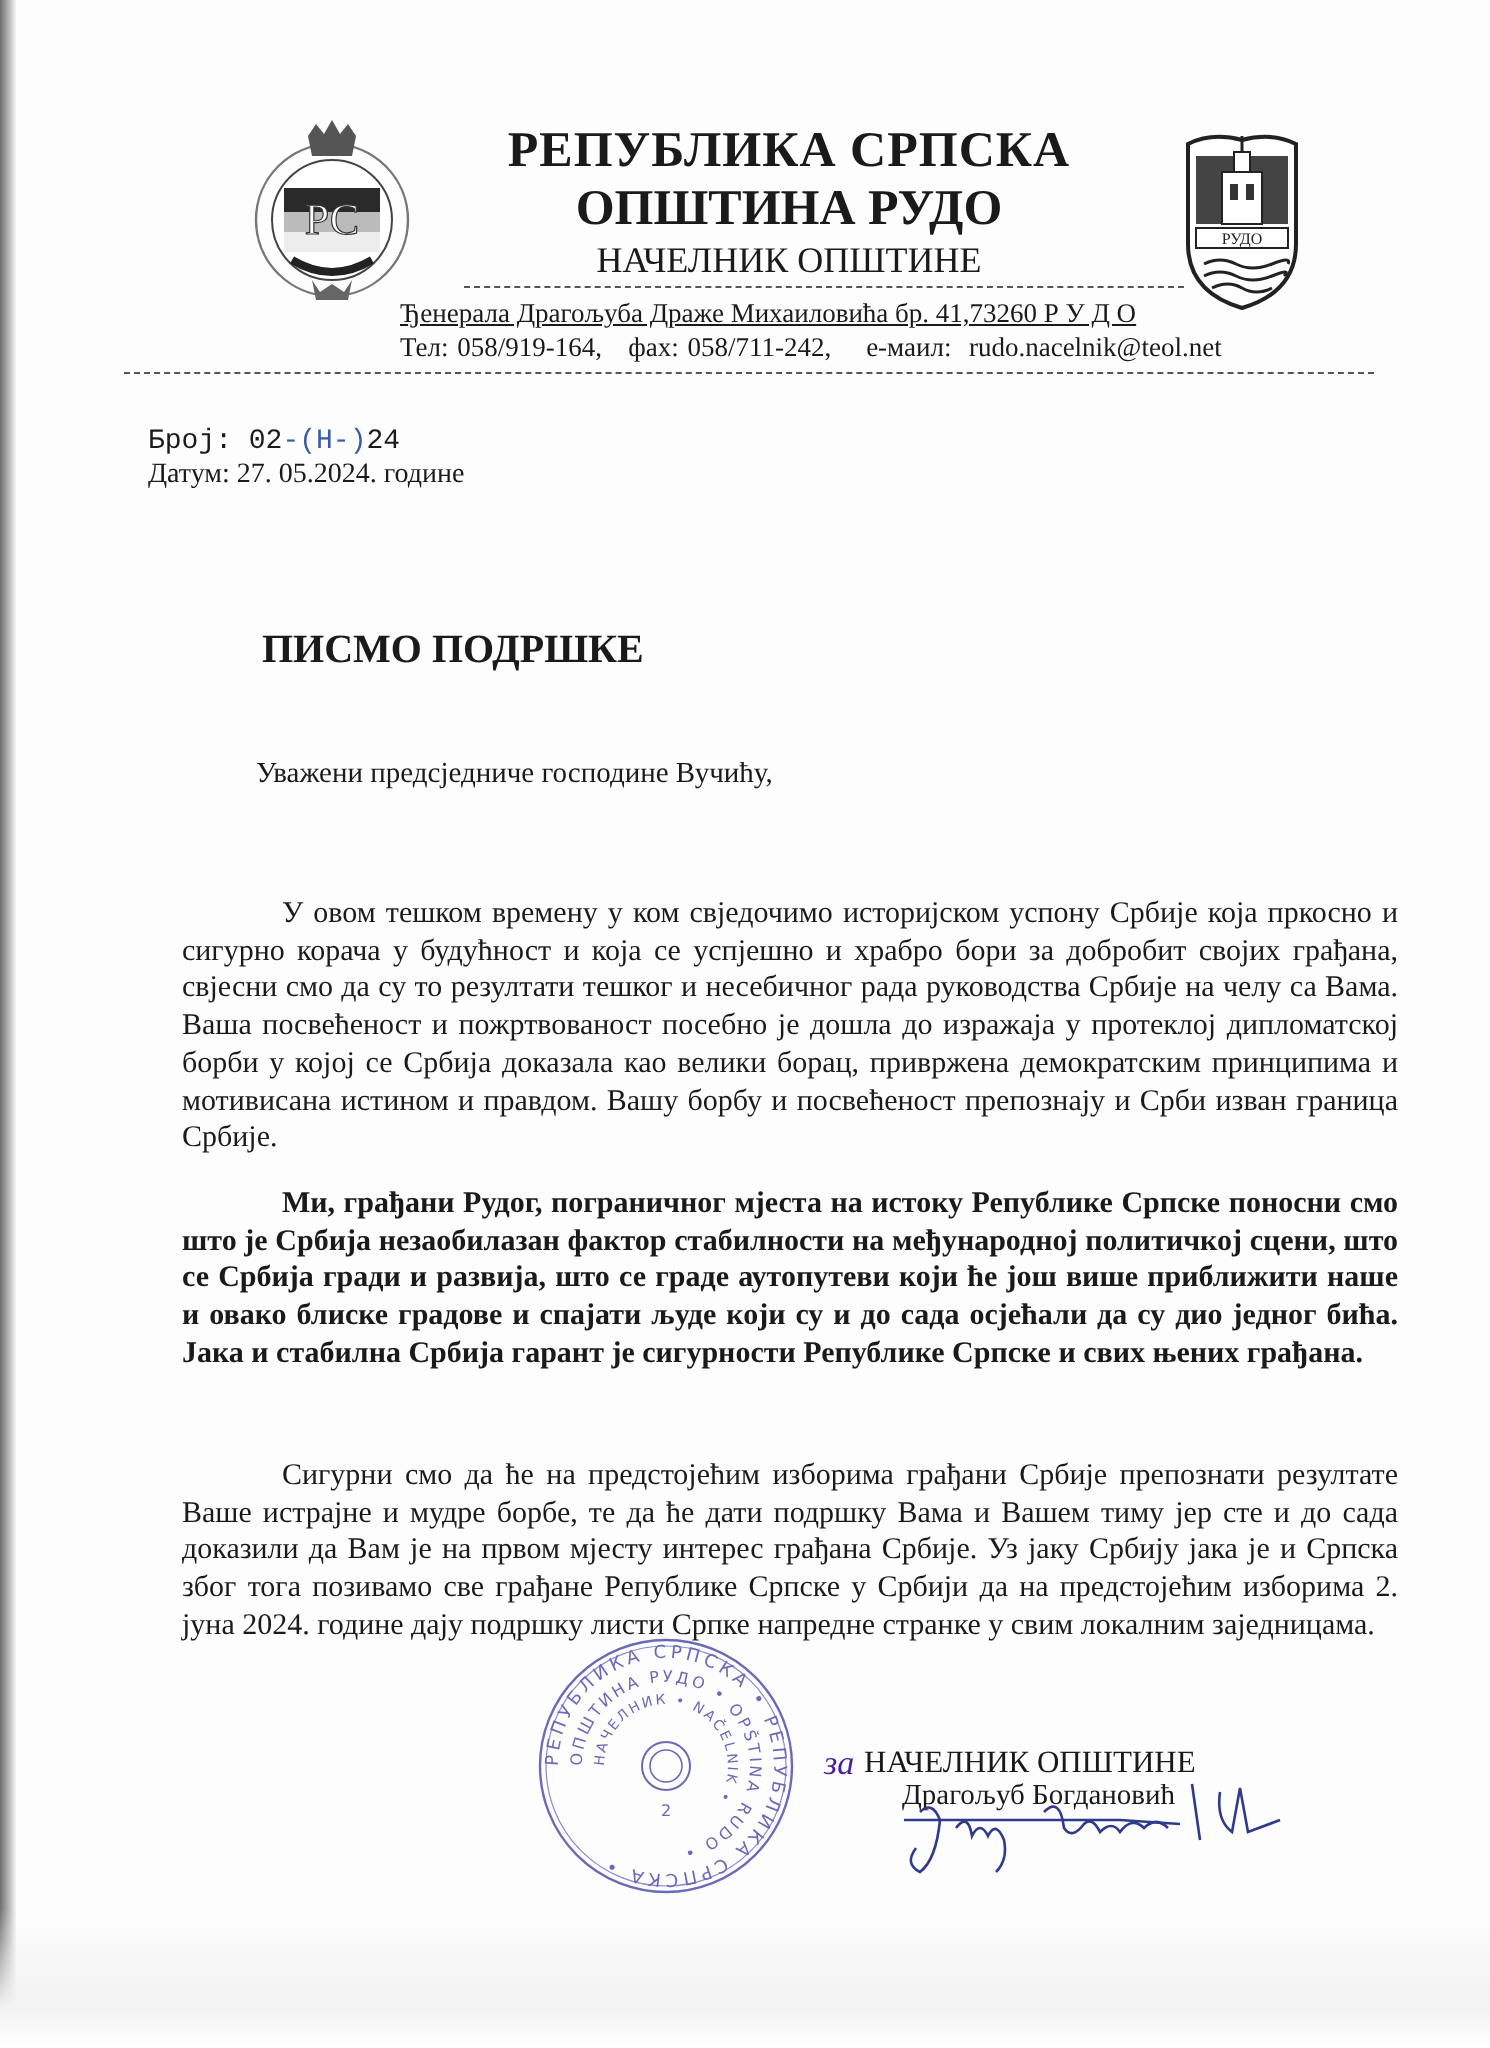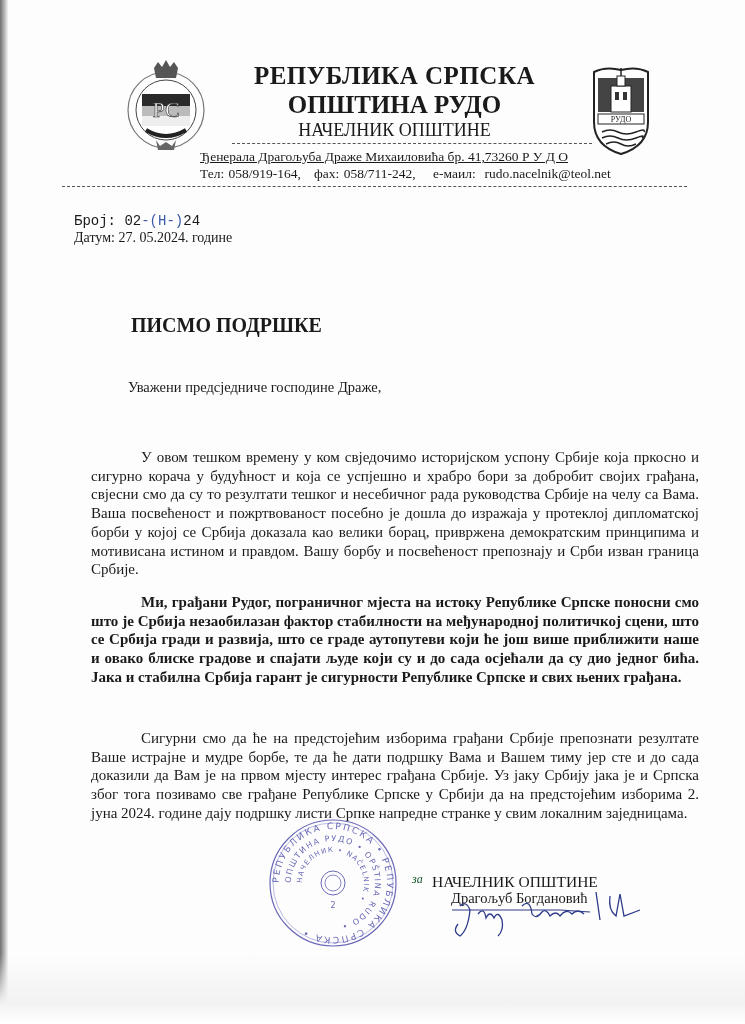--- a/index.html
+++ b/index.html
@@ -35,21 +35,21 @@
   .salutation { position:absolute; left:128px; top:379px; font-size:14.5px; }
 
   .para { position:absolute; left:78px; width:608px; font-size:15px; line-height:18.7px;
     text-align:justify; text-indent:50px; margin:13px; }
   .p1 { top:435px; }
   .p2 { top:580px;font-weight:bold; }
   .p3 { top:716px; }
 
   .stamp { position:absolute; left:268px; top:818px; width:130px; height:130px; }
   .sign-role { position:absolute; left:413px; top:873px; font-size:15.5px; }
-  .sign-za { position:absolute; left:412px; top:872px; font-size:12px; color:#14532d; font-style:italic; }
+  .sign-za { position:absolute; left:412px; top:872px; font-size:17px; color:#4c1d95; font-style:italic; }
   .sign-name { position:absolute; left:451px; top:890px; font-size:14.5px; }
   .signature { position:absolute; left:440px; top:880px; width:240px; height:70px; }
 </style>
 </head>
 <body>
 
 <div class="left-edge"></div>
 
 <svg class="crest-left" viewBox="0 0 96 100">
   <circle cx="48" cy="52" r="38" fill="none" stroke="#777" stroke-width="1.2"></circle>
@@ -85,21 +85,21 @@
   <path d="M12 76 Q20 72 28 76 T46 76 T52 76" stroke="#222" fill="none" stroke-width="1.5"></path>
   <path d="M16 82 Q24 78 31 82 T46 82" stroke="#222" fill="none" stroke-width="1.5"></path>
 </svg>
 
 <div class="ref r1">
   <span>Број: 02</span><span class="ink">-(H-)</span><span>24</span>
 </div>
 <div class="ref r2">Датум: 27. 05.2024. године</div>
 
 <div class="subject">ПИСМО ПОДРШКЕ</div>
-<div class="salutation">Уважени предсједниче господине Драже,</div>
+<div class="salutation">Уважени предсједниче господине Вучићу,</div>
 
 <p class="para p1">У овом тешком времену у ком свједочимо историјском успону Србије која пркосно и сигурно корача у будућност и која се успјешно и храбро бори за добробит својих грађана, свјесни смо да су то резултати тешког и несебичног рада руководства Србије на челу са Вама. Ваша посвећеност и пожртвованост посебно је дошла до изражаја у протеклој дипломатској борби у којој се Србија доказала као велики борац, привржена демократским принципима и мотивисана истином и правдом. Вашу борбу и посвећеност препознају и Срби изван граница Србије.</p>
 <p class="para p2">Ми, грађани Рудог, пограничног мјеста на истоку Републике Српске поносни смо што је Србија незаобилазан фактор стабилности на међународној политичкој сцени, што се Србија гради и развија, што се граде аутопутеви који ће још више приближити наше и овако блиске градове и спајати људе који су и до сада осјећали да су дио једног бића. Јака и стабилна Србија гарант је сигурности Републике Српске и свих њених грађана.</p>
 <p class="para p3">Сигурни смо да ће на предстојећим изборима грађани Србије препознати резултате Ваше истрајне и мудре борбе, те да ће дати подршку Вама и Вашем тиму јер сте и до сада доказили да Вам је на првом мјесту интерес грађана Србије. Уз јаку Србију јака је и Српска због тога позивамо све грађане Републике Српске у Србији да на предстојећим изборима 2. јуна 2024. године дају подршку листи Српке напредне странке у свим локалним заједницама.</p>
 
 <svg class="stamp" viewBox="0 0 130 130">
   <defs>
     <path id="c1" d="M65,65 m-54,0 a54,54 0 1,1 108,0 a54,54 0 1,1 -108,0"></path>
     <path id="c2" d="M65,65 m-42,0 a42,42 0 1,1 84,0 a42,42 0 1,1 -84,0"></path>
     <path id="c3" d="M65,65 m-31,0 a31,31 0 1,1 62,0 a31,31 0 1,1 -62,0"></path>

